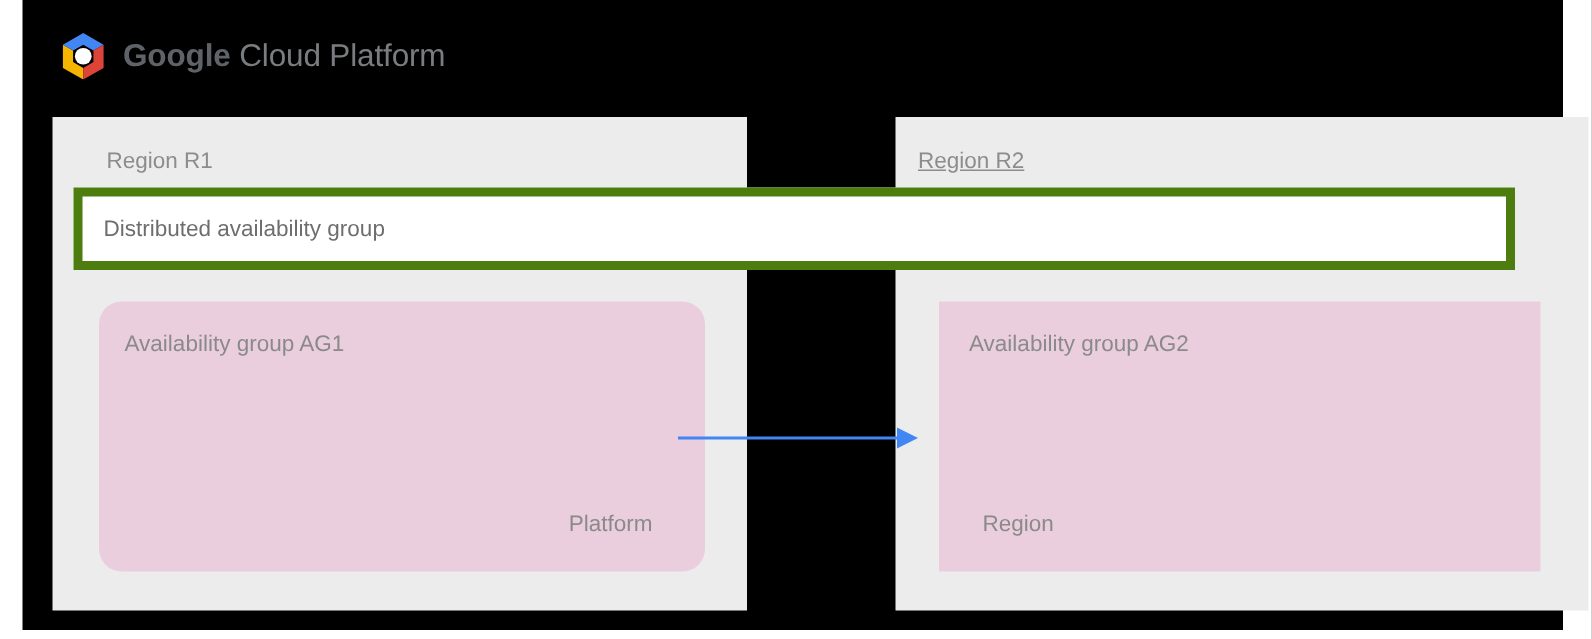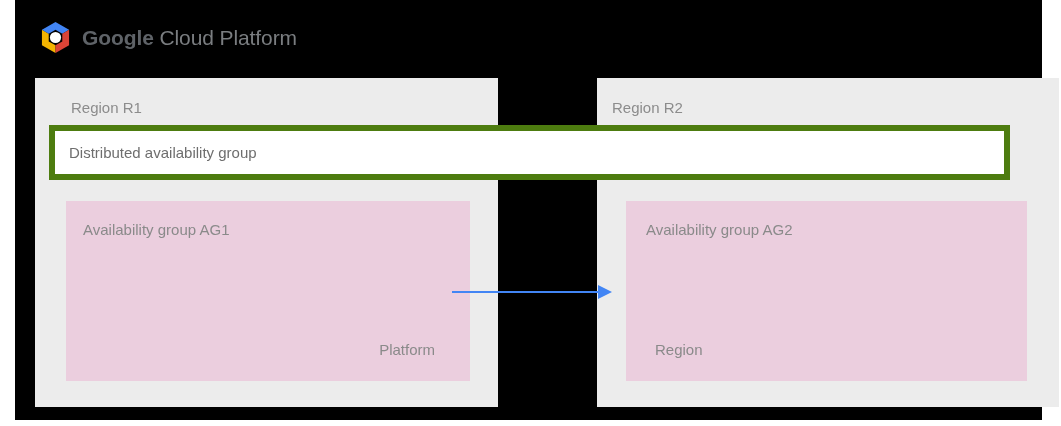--- a/index.html
+++ b/index.html
@@ -75,21 +75,21 @@
 
   .region-label {
     position: absolute;
     top: 21px;
     font-size: 15px;
     line-height: 18px;
     color: #8c8c8c;
     white-space: nowrap;
   }
   .region-r1 .region-label { left: 16px; margin-left: 20px; }
-  .region-r2 .region-label { left: 15px; }
+  .region-r2 .region-label { left: 15px; text-decoration: underline; }
 
   
   .dag-box {
     position: absolute;
     left: 51px;
     top: 125px;
     width: 961px;
     height: 55px;
     background: #ffffff;
     border: 6px solid #4d7c0f;
@@ -106,21 +106,21 @@
     white-space: nowrap;
   }
 
   
   .ag-box {
     position: absolute;
     top: 201px;
     height: 180px;
     background: #ebcede;
   }
-  .ag-box-1 { left: 51px;  width: 404px; }
+  .ag-box-1 { left: 51px;  width: 404px; border-radius: 15px; }
   .ag-box-2 { left: 611px; width: 401px; }
 
   .ag-title {
     position: absolute;
     top: 20px;
     font-size: 15px;
     line-height: 18px;
     color: #8a8a8a;
     white-space: nowrap;
   }

